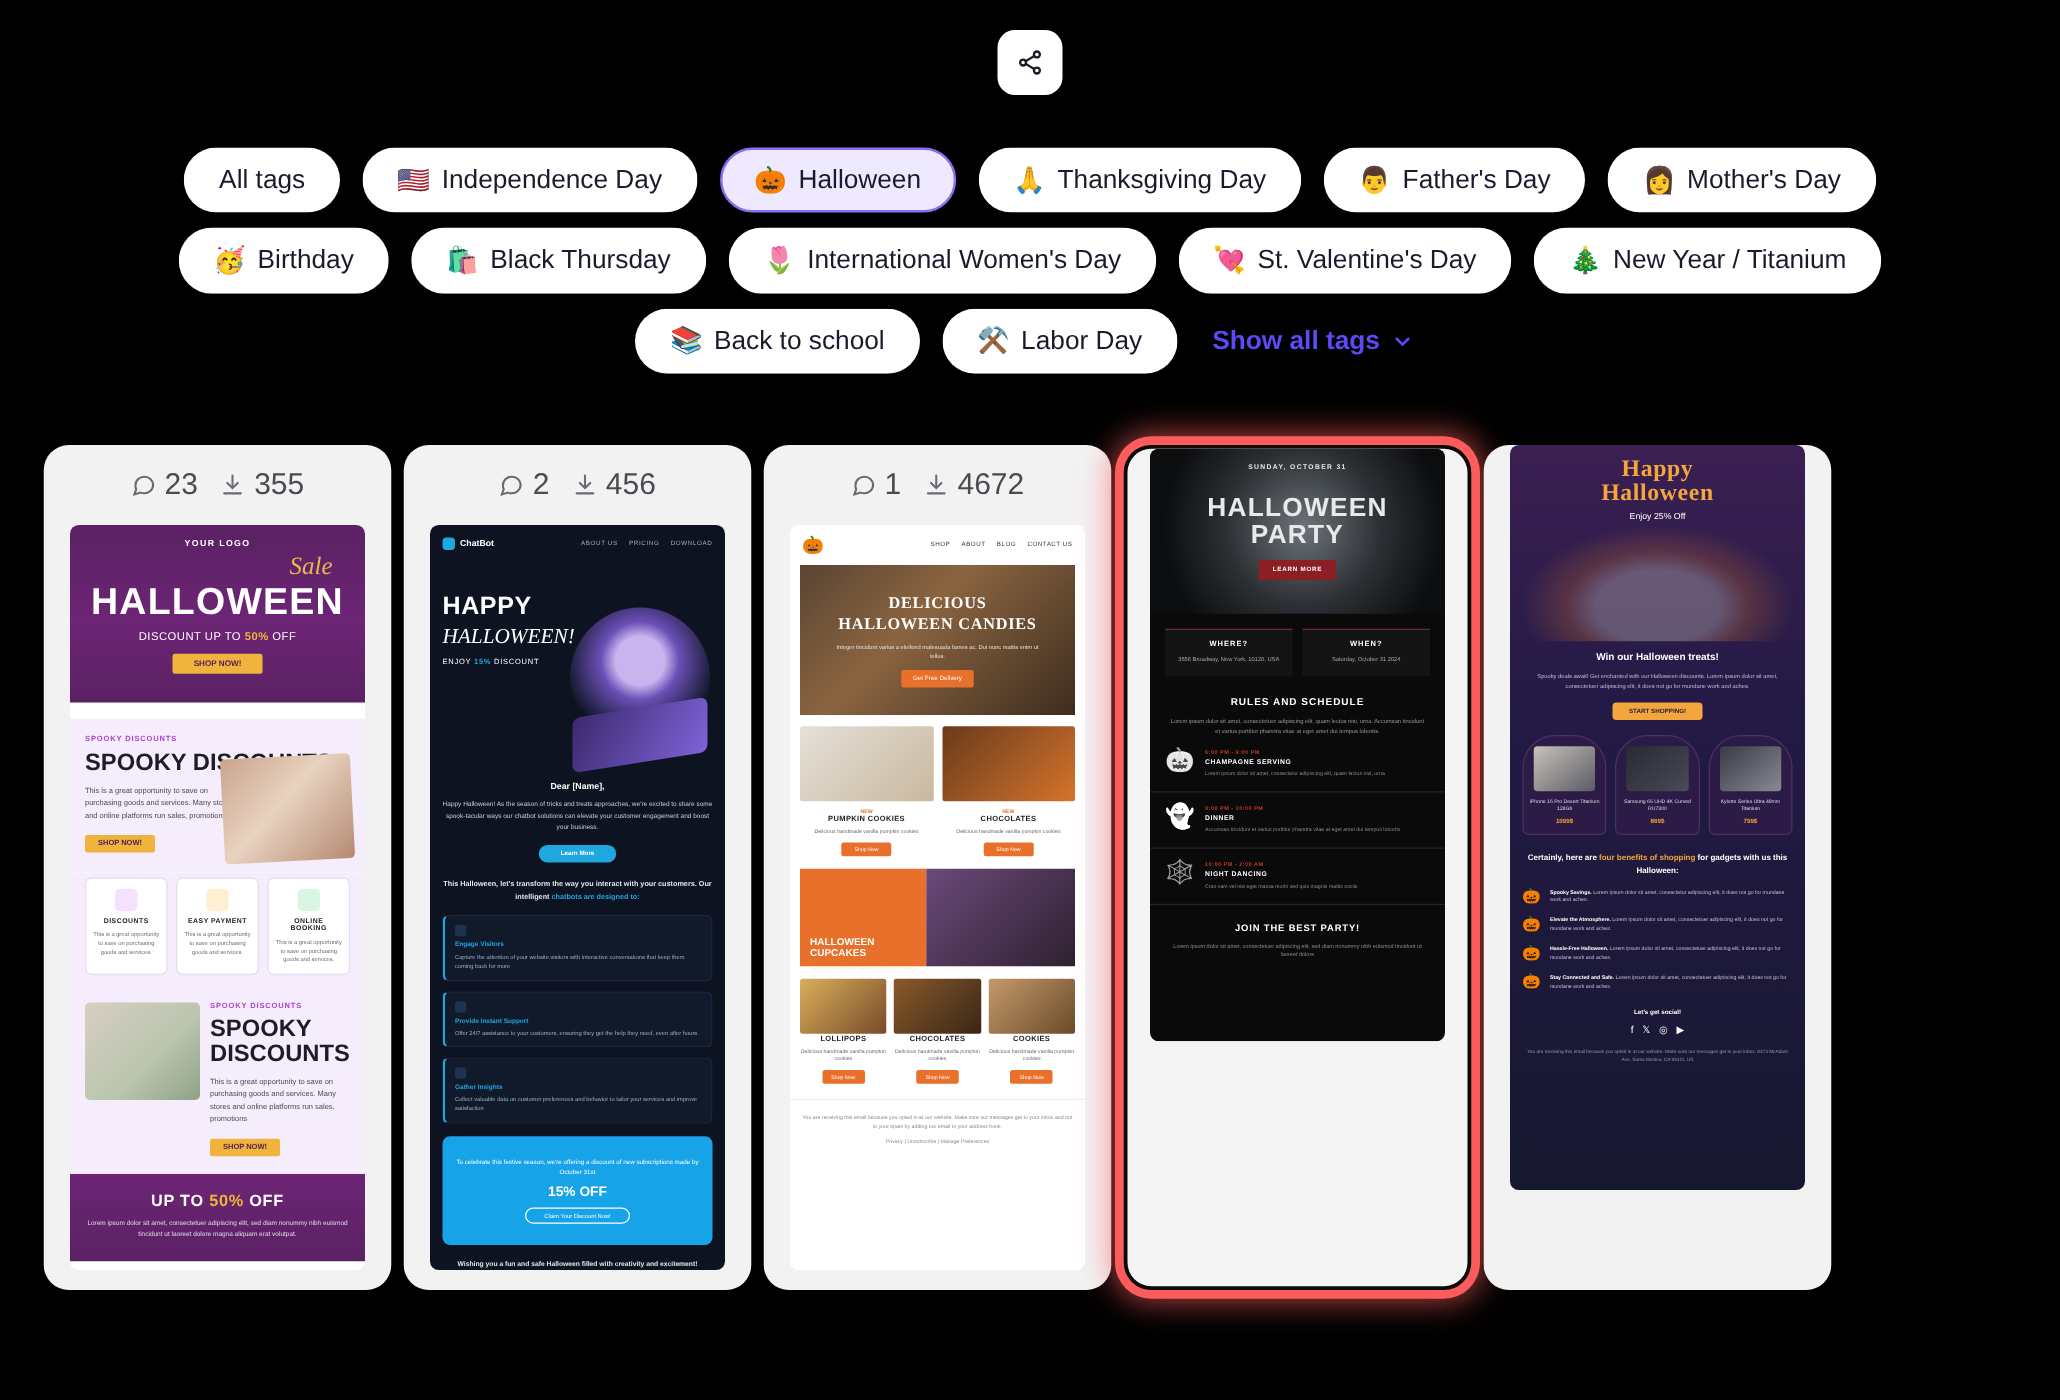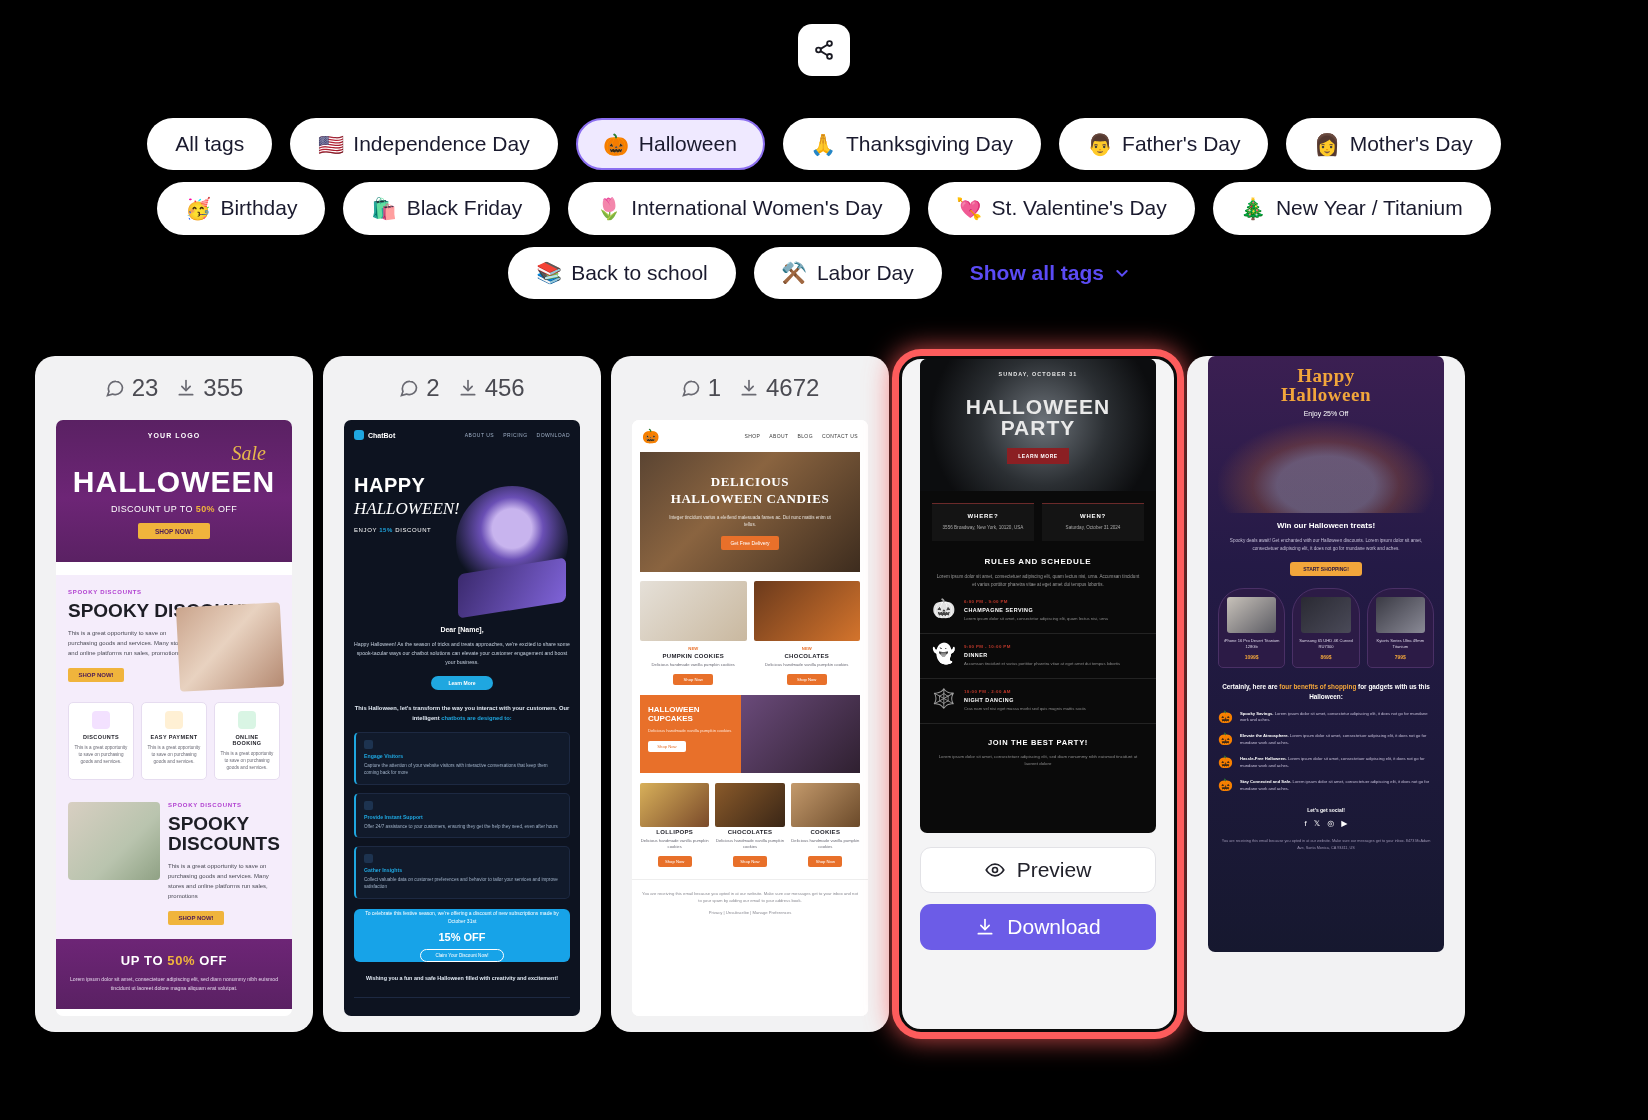--- a/index.html
+++ b/index.html
@@ -151,21 +151,21 @@
     background: linear-gradient(120deg,#3b2a6e,#7f63d8); transform: skewY(-9deg); }
   .t2 .dear { color:#fff; font-size:7px; font-weight:bold; text-align:center; margin-top:12px; }
   .t2 .pp { color:#c4cfdd; font-size:5.2px; line-height:1.75; text-align:center; margin-top:7px; }
   .t2 .cta { margin:9px auto 0; width:62px; height:14px; border-radius:7px; background:#1fa7e0; color:#fff; font-size:5px; display:flex; align-items:center; justify-content:center; font-weight:bold;}
   .t2 .lead { color:#dfe7f1; font-size:5.8px; line-height:1.7; text-align:center; margin-top:14px; font-weight:bold;}
   .t2 .lead b { color:#1fa7e0; }
   .t2 .feat { margin-top:8px; background:#111a2b; border:1px solid #1d2942; border-left:2px solid #1fa7e0; border-radius:5px; padding:7px 8px; }
   .t2 .feat .ft { color:#1fa7e0; font-size:5.2px; font-weight:bold; margin-top:4px;}
   .t2 .feat .fd { color:#9fb0c6; font-size:4.6px; line-height:1.6; margin-top:3px;}
   .t2 .feat .fi { width:9px;height:9px;border-radius:2px;background:#1d3350;}
-  .t2 .promo { margin-top:10px; background:#17a3e8; border-radius:6px; padding:0 8px; text-align:center;}
+  .t2 .promo { margin-top:10px; background:#17a3e8; border-radius:6px; padding:17px 8px; text-align:center;}
   .t2 .promo .pt { color:#fff; font-size:5px; line-height:1.6;}
   .t2 .promo .pc { color:#fff; font-size:11px; font-weight:bold; margin-top:6px;}
   .t2 .promo .pb { margin:6px auto 0; width:84px;height:13px;border:1px solid #fff;border-radius:7px;color:#fff;font-size:4.6px;display:flex;align-items:center;justify-content:center;}
   .t2 .wish { color:#dfe7f1; font-size:5.4px; text-align:center; line-height:1.7; margin-top:12px; font-weight:bold;}
   .t2 .ftr { margin-top:14px; border-top:1px solid #1d2942; padding-top:9px; display:flex; justify-content:space-between; }
 
   
   .t3 .wrap { background:#fff; height:100%; }
   .t3 .nav { display:flex; align-items:center; justify-content:space-between; padding:8px 10px; }
   .t3 .pk { font-size:14px; }
@@ -177,21 +177,21 @@
   .t3 .hero .b { margin-top:8px; background:#e8702a; color:#fff; font-size:5px; padding:4px 9px; border-radius:2px;}
   .t3 .grid2 { display:flex; gap:7px; padding:9px 8px 0; }
   .t3 .gi { flex:1; }
   .t3 .gi .im { height:60px; border-radius:2px; }
   .t3 .gi .tagn { color:#e8702a; font-size:4.2px; font-weight:bold; margin-top:5px; text-align:center;}
   .t3 .gi .nm { color:#1d1d25; font-size:6px; font-weight:bold; text-align:center; margin-top:2px; letter-spacing:.3px;}
   .t3 .gi .ds { color:#6a6a75; font-size:4.2px; text-align:center; line-height:1.55; margin-top:3px;}
   .t3 .gi .sb { margin:5px auto 0; width:40px;height:11px;background:#e8702a;color:#fff;font-size:4.2px;display:flex;align-items:center;justify-content:center;border-radius:2px;}
   .t3 .band { margin:10px 8px 0; display:flex; height:78px; }
   .t3 .band .l { width:46%; background:#e8702a; padding:10px 8px; }
-  .t3 .band .l h4 { color:#fff; font-size:8px; font-weight:bold; line-height:1.15;}
+  .t3 .band .l h4 { color:#fff; font-size:8px; font-weight:bold; line-height:1.15;margin-top:44px;}
   .t3 .band .l p { color:#ffe7d8; font-size:4.2px; margin-top:5px; line-height:1.55;}
   .t3 .band .l .sb { margin-top:7px; width:38px;height:11px;background:#fff;color:#e8702a;font-size:4.2px;display:flex;align-items:center;justify-content:center;border-radius:2px;}
   .t3 .band .r { width:54%; background:linear-gradient(135deg,#6a4a7a,#2f2030); }
   .t3 .grid3 { display:flex; gap:6px; padding:10px 8px 0; }
   .t3 .ftr3 { margin-top:12px; padding:10px 8px; border-top:1px solid #eee; text-align:center; }
   .t3 .ftr3 p { color:#8a8a92; font-size:4.2px; line-height:1.7;}
 
   
   .t4 .wrap { background:#0a0a0a; height:100%; }
   .t4 .hero { height:132px; position:relative;
@@ -285,21 +285,21 @@
       </div>
     </div>
 
     <div class="tag-row">
       <div class="tag">
         <span class="emo">🥳</span>
         <span>Birthday</span>
       </div>
       <div class="tag">
         <span class="emo">🛍️</span>
-        <span>Black Friday</span>
+        <span>Black Thursday</span>
       </div>
       <div class="tag">
         <span class="emo">🌷</span>
         <span>International Women's Day</span>
       </div>
       <div class="tag">
         <span class="emo">💘</span>
         <span>St. Valentine's Day</span>
       </div>
       <div class="tag">
@@ -606,37 +606,20 @@
                     <div class="tm">10:00 PM - 2:00 AM</div>
                     <div class="nm">NIGHT DANCING</div>
                     <div class="ds">Cras nam vel nisi eget massa morbi sed quis magnis mattis sociis</div>
                   </div>
                 </div>
             <div class="join">
               <div class="h">JOIN THE BEST PARTY!</div>
               <p>Lorem ipsum dolor sit amet, consectetuer adipiscing elit, sed diam nonummy nibh euismod tincidunt ut laoreet dolore</p>
             </div>
           </div>
-        </div>
-      </div>
-      <div class="actions">
-        <div class="btn btn-preview">
-          <svg viewBox="0 0 24 24" fill="none" stroke="#22222b" stroke-width="2">
-                <path d="M1.5 12S5.5 5 12 5s10.5 7 10.5 7-4 7-10.5 7S1.5 12 1.5 12z"></path>
-                <circle cx="12" cy="12" r="3"></circle>
-              </svg>
-          <span>Preview</span>
-        </div>
-        <div class="btn btn-download">
-          <svg viewBox="0 0 24 24" fill="none" stroke="#ffffff" stroke-width="2" stroke-linecap="round">
-                <line x1="12" y1="3" x2="12" y2="14"></line>
-                <polyline points="7,10 12,15 17,10"></polyline>
-                <line x1="4" y1="20" x2="20" y2="20"></line>
-              </svg>
-          <span>Download</span>
         </div>
       </div>
     </div>
     </div>
 
     <div class="card-wrap">
     <div class="card tall">
       <div class="thumb t5">
         <div class="mini t5">
           <div class="wrap">

